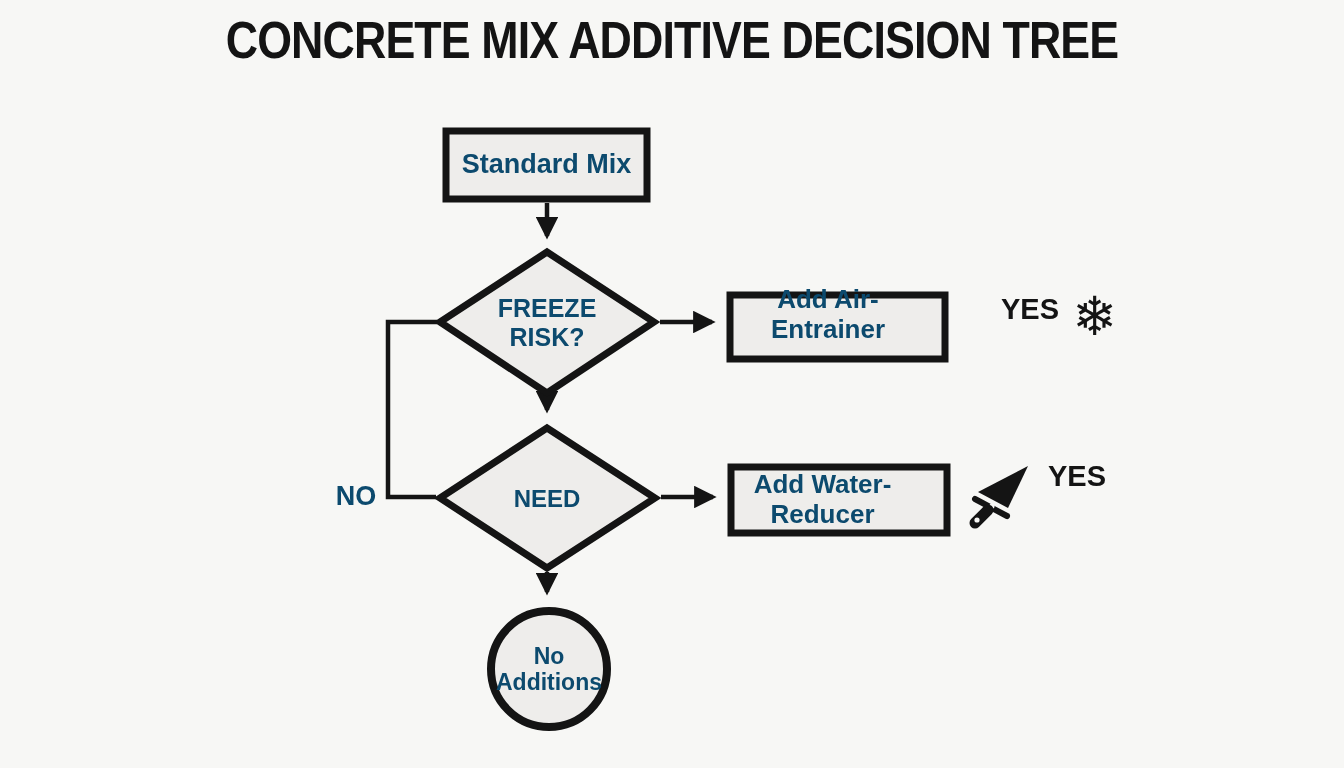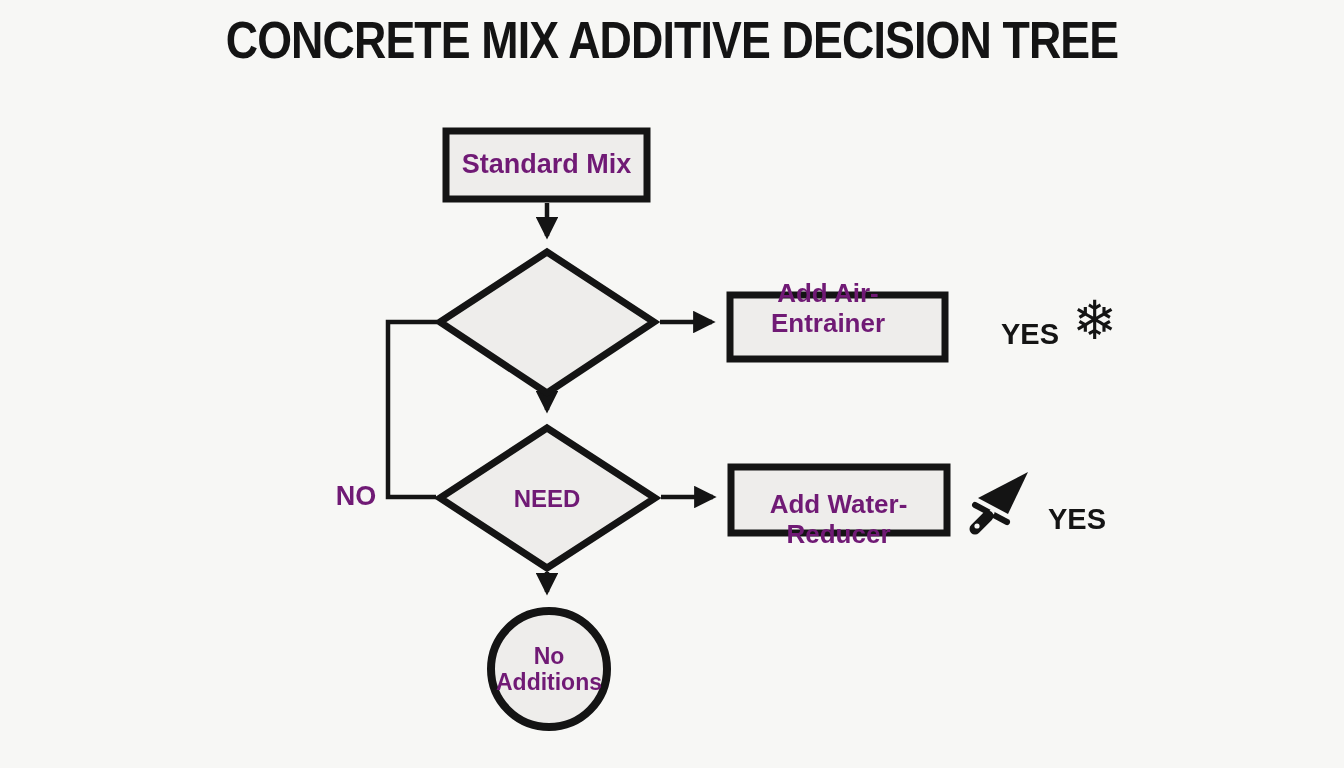--- a/index.html
+++ b/index.html
@@ -17,31 +17,31 @@
     font-size:52px;font-weight:bold;letter-spacing:-1px;
     transform:scaleX(0.86);transform-origin:center;
     white-space:nowrap;
     color:#141414;
   }
   svg.flow{position:absolute;left:0;top:0;}
   .node-label{
     position:absolute;
     display:flex;align-items:center;justify-content:center;
     text-align:center;font-weight:bold;line-height:1.15;
-    color:#701a75;
+    color:#0c4a6e;
   }
   .lbl-standard{left:443px;top:128px;width:207px;height:74px;font-size:27px;}
   .lbl-freeze{left:437px;top:250px;width:220px;height:145px;font-size:25px;flex-direction:column;}
   .lbl-workability{left:427px;top:427px;width:240px;height:143px;font-size:24px;}
-  .lbl-air{left:726px;top:273px;width:204px;height:71px;font-size:26px;}
-  .lbl-water{left:727px;top:463px;width:223px;height:74px;font-size:26px;margin-top:20px;}
+  .lbl-air{left:726px;top:279px;width:204px;height:71px;font-size:26px;}
+  .lbl-water{left:711px;top:463px;width:223px;height:74px;font-size:26px;}
   .lbl-circle{left:489px;top:609px;width:120px;height:120px;font-size:23px;flex-direction:column;}
   .lbl-no{left:328px;top:481px;width:56px;height:32px;font-size:27px;}
   .branch-row{
-    position:absolute;display:flex;align-items:flex-end;
+    position:absolute;display:flex;align-items:flex-start;
     font-weight:bold;font-size:29px;color:#141414;
   }
   .branch-freeze{left:1001px;top:293px;height:58px;gap:13px;}
   .branch-work{left:966px;top:460px;height:76px;gap:12px;}
   .snowflake{
     font-family:"DejaVu Sans",sans-serif;
     font-size:54px;line-height:1;font-weight:normal;
     color:#141414;
     position:relative;top:-3px;
   }
@@ -73,20 +73,24 @@
     <rect x="446" y="131" width="201" height="68" fill="#eeedeb" stroke="#141414" stroke-width="7"></rect>
     <polygon points="547,252 654,322 547,393 440,322" fill="#eeedeb" stroke="#141414" stroke-width="7"></polygon>
     <rect x="730" y="295" width="215" height="64" fill="#eeedeb" stroke="#141414" stroke-width="7"></rect>
     <polygon points="547,428 655,498 547,568 440,498" fill="#eeedeb" stroke="#141414" stroke-width="7"></polygon>
     <rect x="731" y="467" width="216" height="66" fill="#eeedeb" stroke="#141414" stroke-width="7"></rect>
     <circle cx="549" cy="669" r="58" fill="#eeedeb" stroke="#141414" stroke-width="8"></circle>
   </svg>
 
   <div class="node-label lbl-standard">Standard Mix</div>
 
+  <div class="node-label lbl-freeze">
+    <span>FREEZE</span>
+    <span>RISK?</span>
+  </div>
 
   <div class="node-label lbl-air">Add Air-Entrainer</div>
 
   <div class="node-label lbl-workability">
     <span>NEED</span>
   </div>
 
   <div class="node-label lbl-water">Add Water-Reducer</div>
 
   <div class="node-label lbl-circle">

